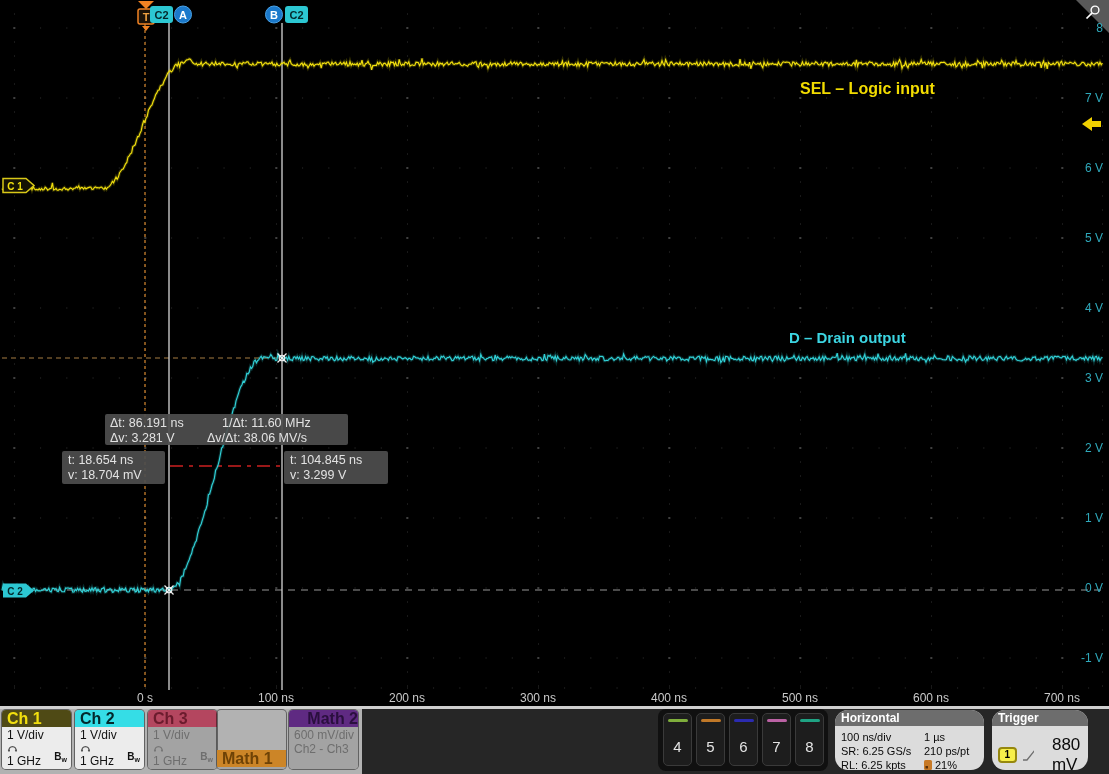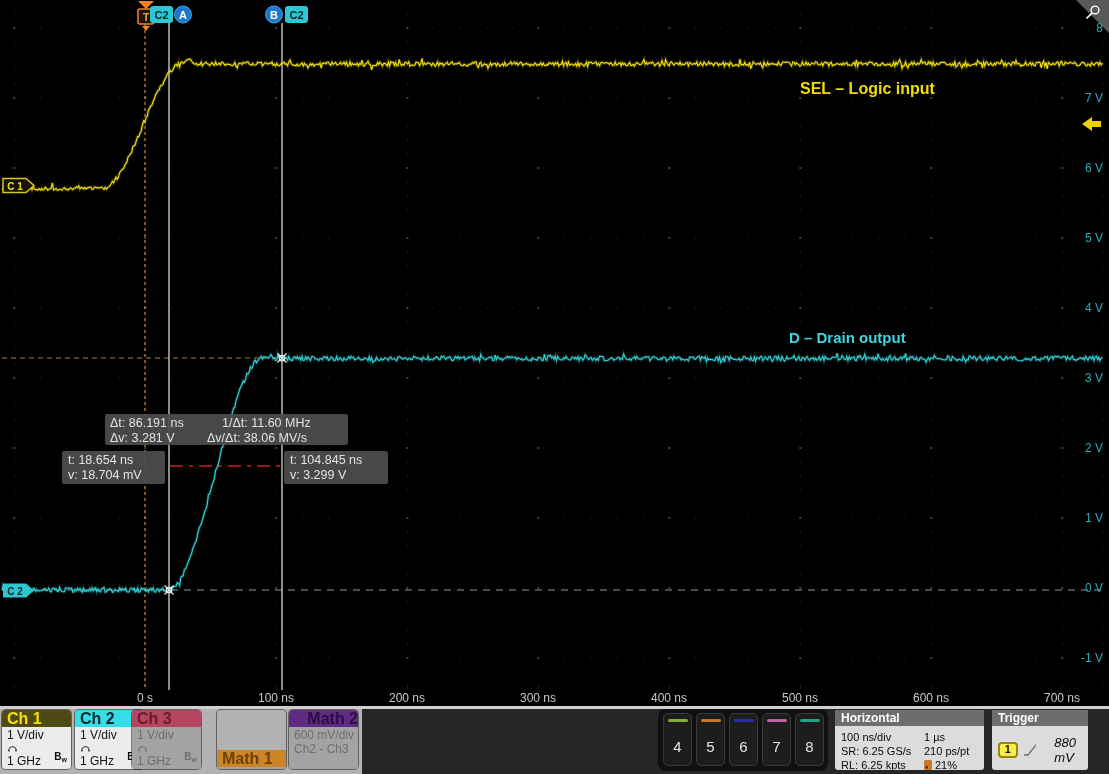--- a/index.html
+++ b/index.html
@@ -21,28 +21,28 @@
   .tile.inactive .bd{background:#a3a3a3;color:#6e6e6e;}
   .tile .l1{line-height:13px;}
   .tile .icon-row{height:12px;line-height:10px;}
   .tile .l2{line-height:14px;}
   .bw{position:absolute;right:4px;bottom:4px;font-weight:bold;font-size:10px;}
   .bw-w{font-size:7px;vertical-align:-2px;}
   .btn-group{position:absolute;left:658px;top:3px;width:170px;height:62px;background:#101010;border-radius:8px;display:flex;gap:4px;padding:4px 0 0 5px;box-sizing:border-box;}
   .nbtn{width:29px;height:53px;background:#1d1d1d;border:1px solid #3a3a3a;border-radius:5px;box-sizing:border-box;}
   .nbtn .cbar{width:20px;height:3px;border-radius:1.5px;margin:5px auto 0;}
   .nbtn .num{color:#e4e4e4;font-size:15px;text-align:center;margin-top:16px;}
-  .panel{position:absolute;top:4px;height:60px;border-radius:3px;overflow:hidden;background:#dcdcdc;}
+  .panel{position:absolute;top:4px;height:60px;border-radius:13px;overflow:hidden;background:#dcdcdc;}
   .panel .phd{height:16px;background:#6d6d6d;color:#fff;font-size:12px;font-weight:bold;line-height:16px;padding-left:6px;}
   .panel .prow{position:absolute;font-size:11px;color:#0a0a0a;line-height:14px;white-space:nowrap;}
   .hpanel{left:835px;width:149px;}
   .tpanel{left:992px;width:96px;}
   .trig-row{position:absolute;top:25px;left:6px;display:flex;align-items:center;}
   .trig-badge{width:21px;height:12px;background:#f7ef4a;border:2px solid #96880e;border-radius:4px;color:#000;font-size:10px;font-weight:bold;text-align:center;line-height:12px;}
-  .trig-lvl{font-size:13px;color:#0a0a0a;margin-left:18px;font-style:italic;}
+  .trig-lvl{font-size:17px;color:#0a0a0a;margin-left:18px;}
 </style>
 </head>
 <body>
 
 <div class="screen">
   <svg id="plot" width="1109" height="706">
       <g>
         <path d="M14.0 28h0.9M40.2 28h0.9M66.4 28h0.9M92.6 28h0.9M118.8 28h0.9M145.0 28h0.9M171.2 28h0.9M197.4 28h0.9M223.6 28h0.9M249.8 28h0.9M276.0 28h0.9M302.2 28h0.9M328.4 28h0.9M354.6 28h0.9M380.8 28h0.9M407.0 28h0.9M433.2 28h0.9M459.4 28h0.9M485.6 28h0.9M511.8 28h0.9M538.0 28h0.9M564.2 28h0.9M590.4 28h0.9M616.6 28h0.9M642.8 28h0.9M669.0 28h0.9M695.2 28h0.9M721.4 28h0.9M747.6 28h0.9M773.8 28h0.9M800.0 28h0.9M826.2 28h0.9M852.4 28h0.9M878.6 28h0.9M904.8 28h0.9M931.0 28h0.9M957.2 28h0.9M983.4 28h0.9M1009.6 28h0.9M1035.8 28h0.9M1062.0 28h0.9M1088.2 28h0.9M14.0 98h0.9M40.2 98h0.9M66.4 98h0.9M92.6 98h0.9M118.8 98h0.9M145.0 98h0.9M171.2 98h0.9M197.4 98h0.9M223.6 98h0.9M249.8 98h0.9M276.0 98h0.9M302.2 98h0.9M328.4 98h0.9M354.6 98h0.9M380.8 98h0.9M407.0 98h0.9M433.2 98h0.9M459.4 98h0.9M485.6 98h0.9M511.8 98h0.9M538.0 98h0.9M564.2 98h0.9M590.4 98h0.9M616.6 98h0.9M642.8 98h0.9M669.0 98h0.9M695.2 98h0.9M721.4 98h0.9M747.6 98h0.9M773.8 98h0.9M800.0 98h0.9M826.2 98h0.9M852.4 98h0.9M878.6 98h0.9M904.8 98h0.9M931.0 98h0.9M957.2 98h0.9M983.4 98h0.9M1009.6 98h0.9M1035.8 98h0.9M1062.0 98h0.9M1088.2 98h0.9M14.0 168h0.9M40.2 168h0.9M66.4 168h0.9M92.6 168h0.9M118.8 168h0.9M145.0 168h0.9M171.2 168h0.9M197.4 168h0.9M223.6 168h0.9M249.8 168h0.9M276.0 168h0.9M302.2 168h0.9M328.4 168h0.9M354.6 168h0.9M380.8 168h0.9M407.0 168h0.9M433.2 168h0.9M459.4 168h0.9M485.6 168h0.9M511.8 168h0.9M538.0 168h0.9M564.2 168h0.9M590.4 168h0.9M616.6 168h0.9M642.8 168h0.9M669.0 168h0.9M695.2 168h0.9M721.4 168h0.9M747.6 168h0.9M773.8 168h0.9M800.0 168h0.9M826.2 168h0.9M852.4 168h0.9M878.6 168h0.9M904.8 168h0.9M931.0 168h0.9M957.2 168h0.9M983.4 168h0.9M1009.6 168h0.9M1035.8 168h0.9M1062.0 168h0.9M1088.2 168h0.9M14.0 238h0.9M40.2 238h0.9M66.4 238h0.9M92.6 238h0.9M118.8 238h0.9M145.0 238h0.9M171.2 238h0.9M197.4 238h0.9M223.6 238h0.9M249.8 238h0.9M276.0 238h0.9M302.2 238h0.9M328.4 238h0.9M354.6 238h0.9M380.8 238h0.9M407.0 238h0.9M433.2 238h0.9M459.4 238h0.9M485.6 238h0.9M511.8 238h0.9M538.0 238h0.9M564.2 238h0.9M590.4 238h0.9M616.6 238h0.9M642.8 238h0.9M669.0 238h0.9M695.2 238h0.9M721.4 238h0.9M747.6 238h0.9M773.8 238h0.9M800.0 238h0.9M826.2 238h0.9M852.4 238h0.9M878.6 238h0.9M904.8 238h0.9M931.0 238h0.9M957.2 238h0.9M983.4 238h0.9M1009.6 238h0.9M1035.8 238h0.9M1062.0 238h0.9M1088.2 238h0.9M14.0 308h0.9M40.2 308h0.9M66.4 308h0.9M92.6 308h0.9M118.8 308h0.9M145.0 308h0.9M171.2 308h0.9M197.4 308h0.9M223.6 308h0.9M249.8 308h0.9M276.0 308h0.9M302.2 308h0.9M328.4 308h0.9M354.6 308h0.9M380.8 308h0.9M407.0 308h0.9M433.2 308h0.9M459.4 308h0.9M485.6 308h0.9M511.8 308h0.9M538.0 308h0.9M564.2 308h0.9M590.4 308h0.9M616.6 308h0.9M642.8 308h0.9M669.0 308h0.9M695.2 308h0.9M721.4 308h0.9M747.6 308h0.9M773.8 308h0.9M800.0 308h0.9M826.2 308h0.9M852.4 308h0.9M878.6 308h0.9M904.8 308h0.9M931.0 308h0.9M957.2 308h0.9M983.4 308h0.9M1009.6 308h0.9M1035.8 308h0.9M1062.0 308h0.9M1088.2 308h0.9M14.0 378h0.9M40.2 378h0.9M66.4 378h0.9M92.6 378h0.9M118.8 378h0.9M145.0 378h0.9M171.2 378h0.9M197.4 378h0.9M223.6 378h0.9M249.8 378h0.9M276.0 378h0.9M302.2 378h0.9M328.4 378h0.9M354.6 378h0.9M380.8 378h0.9M407.0 378h0.9M433.2 378h0.9M459.4 378h0.9M485.6 378h0.9M511.8 378h0.9M538.0 378h0.9M564.2 378h0.9M590.4 378h0.9M616.6 378h0.9M642.8 378h0.9M669.0 378h0.9M695.2 378h0.9M721.4 378h0.9M747.6 378h0.9M773.8 378h0.9M800.0 378h0.9M826.2 378h0.9M852.4 378h0.9M878.6 378h0.9M904.8 378h0.9M931.0 378h0.9M957.2 378h0.9M983.4 378h0.9M1009.6 378h0.9M1035.8 378h0.9M1062.0 378h0.9M1088.2 378h0.9M14.0 448h0.9M40.2 448h0.9M66.4 448h0.9M92.6 448h0.9M118.8 448h0.9M145.0 448h0.9M171.2 448h0.9M197.4 448h0.9M223.6 448h0.9M249.8 448h0.9M276.0 448h0.9M302.2 448h0.9M328.4 448h0.9M354.6 448h0.9M380.8 448h0.9M407.0 448h0.9M433.2 448h0.9M459.4 448h0.9M485.6 448h0.9M511.8 448h0.9M538.0 448h0.9M564.2 448h0.9M590.4 448h0.9M616.6 448h0.9M642.8 448h0.9M669.0 448h0.9M695.2 448h0.9M721.4 448h0.9M747.6 448h0.9M773.8 448h0.9M800.0 448h0.9M826.2 448h0.9M852.4 448h0.9M878.6 448h0.9M904.8 448h0.9M931.0 448h0.9M957.2 448h0.9M983.4 448h0.9M1009.6 448h0.9M1035.8 448h0.9M1062.0 448h0.9M1088.2 448h0.9M14.0 518h0.9M40.2 518h0.9M66.4 518h0.9M92.6 518h0.9M118.8 518h0.9M145.0 518h0.9M171.2 518h0.9M197.4 518h0.9M223.6 518h0.9M249.8 518h0.9M276.0 518h0.9M302.2 518h0.9M328.4 518h0.9M354.6 518h0.9M380.8 518h0.9M407.0 518h0.9M433.2 518h0.9M459.4 518h0.9M485.6 518h0.9M511.8 518h0.9M538.0 518h0.9M564.2 518h0.9M590.4 518h0.9M616.6 518h0.9M642.8 518h0.9M669.0 518h0.9M695.2 518h0.9M721.4 518h0.9M747.6 518h0.9M773.8 518h0.9M800.0 518h0.9M826.2 518h0.9M852.4 518h0.9M878.6 518h0.9M904.8 518h0.9M931.0 518h0.9M957.2 518h0.9M983.4 518h0.9M1009.6 518h0.9M1035.8 518h0.9M1062.0 518h0.9M1088.2 518h0.9M14.0 588h0.9M40.2 588h0.9M66.4 588h0.9M92.6 588h0.9M118.8 588h0.9M145.0 588h0.9M171.2 588h0.9M197.4 588h0.9M223.6 588h0.9M249.8 588h0.9M276.0 588h0.9M302.2 588h0.9M328.4 588h0.9M354.6 588h0.9M380.8 588h0.9M407.0 588h0.9M433.2 588h0.9M459.4 588h0.9M485.6 588h0.9M511.8 588h0.9M538.0 588h0.9M564.2 588h0.9M590.4 588h0.9M616.6 588h0.9M642.8 588h0.9M669.0 588h0.9M695.2 588h0.9M721.4 588h0.9M747.6 588h0.9M773.8 588h0.9M800.0 588h0.9M826.2 588h0.9M852.4 588h0.9M878.6 588h0.9M904.8 588h0.9M931.0 588h0.9M957.2 588h0.9M983.4 588h0.9M1009.6 588h0.9M1035.8 588h0.9M1062.0 588h0.9M1088.2 588h0.9M14.0 658h0.9M40.2 658h0.9M66.4 658h0.9M92.6 658h0.9M118.8 658h0.9M145.0 658h0.9M171.2 658h0.9M197.4 658h0.9M223.6 658h0.9M249.8 658h0.9M276.0 658h0.9M302.2 658h0.9M328.4 658h0.9M354.6 658h0.9M380.8 658h0.9M407.0 658h0.9M433.2 658h0.9M459.4 658h0.9M485.6 658h0.9M511.8 658h0.9M538.0 658h0.9M564.2 658h0.9M590.4 658h0.9M616.6 658h0.9M642.8 658h0.9M669.0 658h0.9M695.2 658h0.9M721.4 658h0.9M747.6 658h0.9M773.8 658h0.9M800.0 658h0.9M826.2 658h0.9M852.4 658h0.9M878.6 658h0.9M904.8 658h0.9M931.0 658h0.9M957.2 658h0.9M983.4 658h0.9M1009.6 658h0.9M1035.8 658h0.9M1062.0 658h0.9M1088.2 658h0.9M14 14h0.9M14 28h0.9M14 42h0.9M14 56h0.9M14 70h0.9M14 84h0.9M14 98h0.9M14 112h0.9M14 126h0.9M14 140h0.9M14 154h0.9M14 168h0.9M14 182h0.9M14 196h0.9M14 210h0.9M14 224h0.9M14 238h0.9M14 252h0.9M14 266h0.9M14 280h0.9M14 294h0.9M14 308h0.9M14 322h0.9M14 336h0.9M14 350h0.9M14 364h0.9M14 378h0.9M14 392h0.9M14 406h0.9M14 420h0.9M14 434h0.9M14 448h0.9M14 462h0.9M14 476h0.9M14 490h0.9M14 504h0.9M14 518h0.9M14 532h0.9M14 546h0.9M14 560h0.9M14 574h0.9M14 588h0.9M14 602h0.9M14 616h0.9M14 630h0.9M14 644h0.9M14 658h0.9M14 672h0.9M14 686h0.9M145 14h0.9M145 28h0.9M145 42h0.9M145 56h0.9M145 70h0.9M145 84h0.9M145 98h0.9M145 112h0.9M145 126h0.9M145 140h0.9M145 154h0.9M145 168h0.9M145 182h0.9M145 196h0.9M145 210h0.9M145 224h0.9M145 238h0.9M145 252h0.9M145 266h0.9M145 280h0.9M145 294h0.9M145 308h0.9M145 322h0.9M145 336h0.9M145 350h0.9M145 364h0.9M145 378h0.9M145 392h0.9M145 406h0.9M145 420h0.9M145 434h0.9M145 448h0.9M145 462h0.9M145 476h0.9M145 490h0.9M145 504h0.9M145 518h0.9M145 532h0.9M145 546h0.9M145 560h0.9M145 574h0.9M145 588h0.9M145 602h0.9M145 616h0.9M145 630h0.9M145 644h0.9M145 658h0.9M145 672h0.9M145 686h0.9M276 14h0.9M276 28h0.9M276 42h0.9M276 56h0.9M276 70h0.9M276 84h0.9M276 98h0.9M276 112h0.9M276 126h0.9M276 140h0.9M276 154h0.9M276 168h0.9M276 182h0.9M276 196h0.9M276 210h0.9M276 224h0.9M276 238h0.9M276 252h0.9M276 266h0.9M276 280h0.9M276 294h0.9M276 308h0.9M276 322h0.9M276 336h0.9M276 350h0.9M276 364h0.9M276 378h0.9M276 392h0.9M276 406h0.9M276 420h0.9M276 434h0.9M276 448h0.9M276 462h0.9M276 476h0.9M276 490h0.9M276 504h0.9M276 518h0.9M276 532h0.9M276 546h0.9M276 560h0.9M276 574h0.9M276 588h0.9M276 602h0.9M276 616h0.9M276 630h0.9M276 644h0.9M276 658h0.9M276 672h0.9M276 686h0.9M407 14h0.9M407 28h0.9M407 42h0.9M407 56h0.9M407 70h0.9M407 84h0.9M407 98h0.9M407 112h0.9M407 126h0.9M407 140h0.9M407 154h0.9M407 168h0.9M407 182h0.9M407 196h0.9M407 210h0.9M407 224h0.9M407 238h0.9M407 252h0.9M407 266h0.9M407 280h0.9M407 294h0.9M407 308h0.9M407 322h0.9M407 336h0.9M407 350h0.9M407 364h0.9M407 378h0.9M407 392h0.9M407 406h0.9M407 420h0.9M407 434h0.9M407 448h0.9M407 462h0.9M407 476h0.9M407 490h0.9M407 504h0.9M407 518h0.9M407 532h0.9M407 546h0.9M407 560h0.9M407 574h0.9M407 588h0.9M407 602h0.9M407 616h0.9M407 630h0.9M407 644h0.9M407 658h0.9M407 672h0.9M407 686h0.9M538 14h0.9M538 28h0.9M538 42h0.9M538 56h0.9M538 70h0.9M538 84h0.9M538 98h0.9M538 112h0.9M538 126h0.9M538 140h0.9M538 154h0.9M538 168h0.9M538 182h0.9M538 196h0.9M538 210h0.9M538 224h0.9M538 238h0.9M538 252h0.9M538 266h0.9M538 280h0.9M538 294h0.9M538 308h0.9M538 322h0.9M538 336h0.9M538 350h0.9M538 364h0.9M538 378h0.9M538 392h0.9M538 406h0.9M538 420h0.9M538 434h0.9M538 448h0.9M538 462h0.9M538 476h0.9M538 490h0.9M538 504h0.9M538 518h0.9M538 532h0.9M538 546h0.9M538 560h0.9M538 574h0.9M538 588h0.9M538 602h0.9M538 616h0.9M538 630h0.9M538 644h0.9M538 658h0.9M538 672h0.9M538 686h0.9M669 14h0.9M669 28h0.9M669 42h0.9M669 56h0.9M669 70h0.9M669 84h0.9M669 98h0.9M669 112h0.9M669 126h0.9M669 140h0.9M669 154h0.9M669 168h0.9M669 182h0.9M669 196h0.9M669 210h0.9M669 224h0.9M669 238h0.9M669 252h0.9M669 266h0.9M669 280h0.9M669 294h0.9M669 308h0.9M669 322h0.9M669 336h0.9M669 350h0.9M669 364h0.9M669 378h0.9M669 392h0.9M669 406h0.9M669 420h0.9M669 434h0.9M669 448h0.9M669 462h0.9M669 476h0.9M669 490h0.9M669 504h0.9M669 518h0.9M669 532h0.9M669 546h0.9M669 560h0.9M669 574h0.9M669 588h0.9M669 602h0.9M669 616h0.9M669 630h0.9M669 644h0.9M669 658h0.9M669 672h0.9M669 686h0.9M800 14h0.9M800 28h0.9M800 42h0.9M800 56h0.9M800 70h0.9M800 84h0.9M800 98h0.9M800 112h0.9M800 126h0.9M800 140h0.9M800 154h0.9M800 168h0.9M800 182h0.9M800 196h0.9M800 210h0.9M800 224h0.9M800 238h0.9M800 252h0.9M800 266h0.9M800 280h0.9M800 294h0.9M800 308h0.9M800 322h0.9M800 336h0.9M800 350h0.9M800 364h0.9M800 378h0.9M800 392h0.9M800 406h0.9M800 420h0.9M800 434h0.9M800 448h0.9M800 462h0.9M800 476h0.9M800 490h0.9M800 504h0.9M800 518h0.9M800 532h0.9M800 546h0.9M800 560h0.9M800 574h0.9M800 588h0.9M800 602h0.9M800 616h0.9M800 630h0.9M800 644h0.9M800 658h0.9M800 672h0.9M800 686h0.9M931 14h0.9M931 28h0.9M931 42h0.9M931 56h0.9M931 70h0.9M931 84h0.9M931 98h0.9M931 112h0.9M931 126h0.9M931 140h0.9M931 154h0.9M931 168h0.9M931 182h0.9M931 196h0.9M931 210h0.9M931 224h0.9M931 238h0.9M931 252h0.9M931 266h0.9M931 280h0.9M931 294h0.9M931 308h0.9M931 322h0.9M931 336h0.9M931 350h0.9M931 364h0.9M931 378h0.9M931 392h0.9M931 406h0.9M931 420h0.9M931 434h0.9M931 448h0.9M931 462h0.9M931 476h0.9M931 490h0.9M931 504h0.9M931 518h0.9M931 532h0.9M931 546h0.9M931 560h0.9M931 574h0.9M931 588h0.9M931 602h0.9M931 616h0.9M931 630h0.9M931 644h0.9M931 658h0.9M931 672h0.9M931 686h0.9M1062 14h0.9M1062 28h0.9M1062 42h0.9M1062 56h0.9M1062 70h0.9M1062 84h0.9M1062 98h0.9M1062 112h0.9M1062 126h0.9M1062 140h0.9M1062 154h0.9M1062 168h0.9M1062 182h0.9M1062 196h0.9M1062 210h0.9M1062 224h0.9M1062 238h0.9M1062 252h0.9M1062 266h0.9M1062 280h0.9M1062 294h0.9M1062 308h0.9M1062 322h0.9M1062 336h0.9M1062 350h0.9M1062 364h0.9M1062 378h0.9M1062 392h0.9M1062 406h0.9M1062 420h0.9M1062 434h0.9M1062 448h0.9M1062 462h0.9M1062 476h0.9M1062 490h0.9M1062 504h0.9M1062 518h0.9M1062 532h0.9M1062 546h0.9M1062 560h0.9M1062 574h0.9M1062 588h0.9M1062 602h0.9M1062 616h0.9M1062 630h0.9M1062 644h0.9M1062 658h0.9M1062 672h0.9M1062 686h0.9M1102 14h0.9M1102 28h0.9M1102 42h0.9M1102 56h0.9M1102 70h0.9M1102 84h0.9M1102 98h0.9M1102 112h0.9M1102 126h0.9M1102 140h0.9M1102 154h0.9M1102 168h0.9M1102 182h0.9M1102 196h0.9M1102 210h0.9M1102 224h0.9M1102 238h0.9M1102 252h0.9M1102 266h0.9M1102 280h0.9M1102 294h0.9M1102 308h0.9M1102 322h0.9M1102 336h0.9M1102 350h0.9M1102 364h0.9M1102 378h0.9M1102 392h0.9M1102 406h0.9M1102 420h0.9M1102 434h0.9M1102 448h0.9M1102 462h0.9M1102 476h0.9M1102 490h0.9M1102 504h0.9M1102 518h0.9M1102 532h0.9M1102 546h0.9M1102 560h0.9M1102 574h0.9M1102 588h0.9M1102 602h0.9M1102 616h0.9M1102 630h0.9M1102 644h0.9M1102 658h0.9M1102 672h0.9M1102 686h0.9M14.0 688h0.9M40.2 688h0.9M66.4 688h0.9M92.6 688h0.9M118.8 688h0.9M145.0 688h0.9M171.2 688h0.9M197.4 688h0.9M223.6 688h0.9M249.8 688h0.9M276.0 688h0.9M302.2 688h0.9M328.4 688h0.9M354.6 688h0.9M380.8 688h0.9M407.0 688h0.9M433.2 688h0.9M459.4 688h0.9M485.6 688h0.9M511.8 688h0.9M538.0 688h0.9M564.2 688h0.9M590.4 688h0.9M616.6 688h0.9M642.8 688h0.9M669.0 688h0.9M695.2 688h0.9M721.4 688h0.9M747.6 688h0.9M773.8 688h0.9M800.0 688h0.9M826.2 688h0.9M852.4 688h0.9M878.6 688h0.9M904.8 688h0.9M931.0 688h0.9M957.2 688h0.9M983.4 688h0.9M1009.6 688h0.9M1035.8 688h0.9M1062.0 688h0.9M1088.2 688h0.9" stroke="#383838" stroke-width="1" fill="none"></path>
         <path d="M13 28h2.5M144 28h2.5M275 28h2.5M406 28h2.5M537 28h2.5M668 28h2.5M799 28h2.5M930 28h2.5M1061 28h2.5M13 98h2.5M144 98h2.5M275 98h2.5M406 98h2.5M537 98h2.5M668 98h2.5M799 98h2.5M930 98h2.5M1061 98h2.5M13 168h2.5M144 168h2.5M275 168h2.5M406 168h2.5M537 168h2.5M668 168h2.5M799 168h2.5M930 168h2.5M1061 168h2.5M13 238h2.5M144 238h2.5M275 238h2.5M406 238h2.5M537 238h2.5M668 238h2.5M799 238h2.5M930 238h2.5M1061 238h2.5M13 308h2.5M144 308h2.5M275 308h2.5M406 308h2.5M537 308h2.5M668 308h2.5M799 308h2.5M930 308h2.5M1061 308h2.5M13 378h2.5M144 378h2.5M275 378h2.5M406 378h2.5M537 378h2.5M668 378h2.5M799 378h2.5M930 378h2.5M1061 378h2.5M13 448h2.5M144 448h2.5M275 448h2.5M406 448h2.5M537 448h2.5M668 448h2.5M799 448h2.5M930 448h2.5M1061 448h2.5M13 518h2.5M144 518h2.5M275 518h2.5M406 518h2.5M537 518h2.5M668 518h2.5M799 518h2.5M930 518h2.5M1061 518h2.5M13 588h2.5M144 588h2.5M275 588h2.5M406 588h2.5M537 588h2.5M668 588h2.5M799 588h2.5M930 588h2.5M1061 588h2.5M13 658h2.5M144 658h2.5M275 658h2.5M406 658h2.5M537 658h2.5M668 658h2.5M799 658h2.5M930 658h2.5M1061 658h2.5" stroke="#5a5a5a" stroke-width="1.2" fill="none"></path>
         <line x1="145" y1="24" x2="145" y2="690" stroke="#d98a30" stroke-width="1.2" stroke-dasharray="3 3" opacity="1"></line>
@@ -167,21 +167,21 @@
       <div class="bd">
         <div class="l1">1 V/div</div>
         <div class="icon-row"><svg width="11" height="10">
               <path d="M2,9 A3.6,3.6 0 1 1 9,9" fill="none" stroke="#555" stroke-width="1.2"></path>
               <circle cx="2" cy="8.6" r="1.1" fill="#555"></circle>
               <circle cx="9" cy="8.6" r="1.1" fill="#555"></circle>
             </svg></div>
         <div class="l2"><span>1 GHz</span><span class="bw"><span class="bw-b">B</span><span class="bw-w">w</span></span></div>
       </div>
     </div>
-    <div class="tile inactive" style="left:132px">
+    <div class="tile inactive" style="left:148px">
       <div class="hd" style="background: rgb(180, 70, 95); color: rgb(107, 27, 45);">Ch 3</div>
       <div class="bd">
         <div class="l1">1 V/div</div>
         <div class="icon-row"><svg width="11" height="10">
               <path d="M2,9 A3.6,3.6 0 1 1 9,9" fill="none" stroke="#777" stroke-width="1.2"></path>
               <circle cx="2" cy="8.6" r="1.1" fill="#777"></circle>
               <circle cx="9" cy="8.6" r="1.1" fill="#777"></circle>
             </svg></div>
         <div class="l2"><span>1 GHz</span><span class="bw"><span class="bw-b">B</span><span class="bw-w">w</span></span></div>
       </div>

